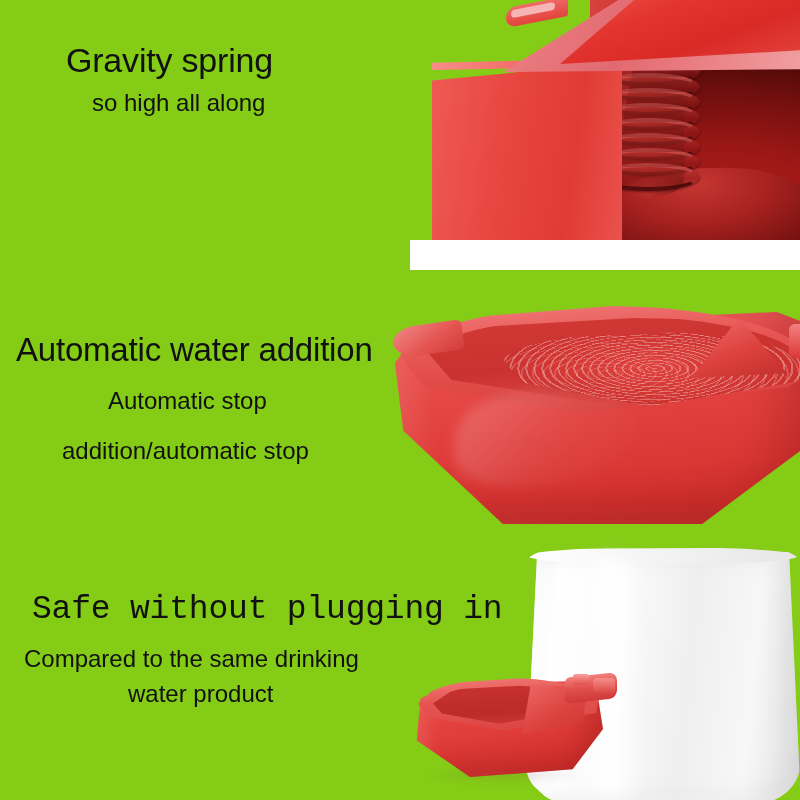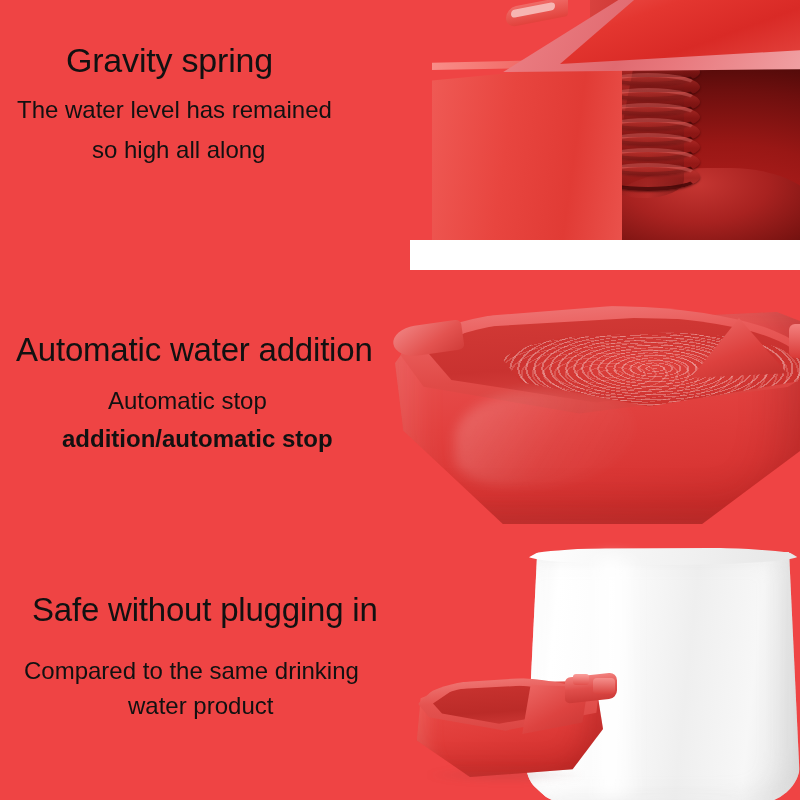--- a/index.html
+++ b/index.html
@@ -9,21 +9,21 @@
   }
   body {
     font-family: "Liberation Sans", sans-serif;
     -webkit-font-smoothing: antialiased;
   }
 
   #page {
     position: relative;
     width: 800px;
     height: 800px;
-    background: #ef4444;
+    background: #84cc16;
     overflow: hidden;
   }
 
   
   .section {
     position: absolute;
     left: 0;
     width: 800px;
     overflow: hidden;
   }
@@ -77,36 +77,36 @@
   #auto-sub-1 {
     font-size: 24px;
     line-height: 34px;
     margin-left: 108px;
     margin-top: 14px;
   }
   #auto-sub-2 {
     font-size: 24px;
     line-height: 34px;
     margin-left: 62px;
-    margin-top: 4px;
-    font-weight: bold;
+    margin-top: 16px;
   }
 
   
   #safe-text { left: 0px; top: 55px; width: 430px; }
   #safe-heading {
     font-size: 33px;
     line-height: 40px;
     margin-left: 32px;
+    font-family: Liberation Mono, monospace;
   }
   #safe-sub-1 {
     font-size: 24px;
     line-height: 33px;
     margin-left: 24px;
-    margin-top: 24px;
+    margin-top: 12px;
   }
   #safe-sub-2 {
     font-size: 24px;
     line-height: 33px;
     margin-left: 128px;
     margin-top: 2px;
   }
   #safe-sub-3 {
     font-size: 24px;
     line-height: 33px;
@@ -490,21 +490,20 @@
       <div id="gv-rim"></div>
       <div id="gv-lid-top"></div>
       <div id="gv-lid-sheen"></div>
       <div id="gv-tab"></div>
       <div id="gv-tab-slot"></div>
       <div id="gv-crop"></div>
     </div>
 
     <div class="text-block" id="gravity-text">
       <div class="headline" id="gravity-heading">Gravity spring</div>
-      <div class="subline" id="gravity-sub-1">The water level has remained</div>
       <div class="subline" id="gravity-sub-2">so high all along</div>
     </div>
 
   </div>
 
   <div class="section" id="section-autowater">
 
     <div class="photo" id="photo-bowl">
       <div id="bw-body"></div>
       <div id="bw-rim"></div>

